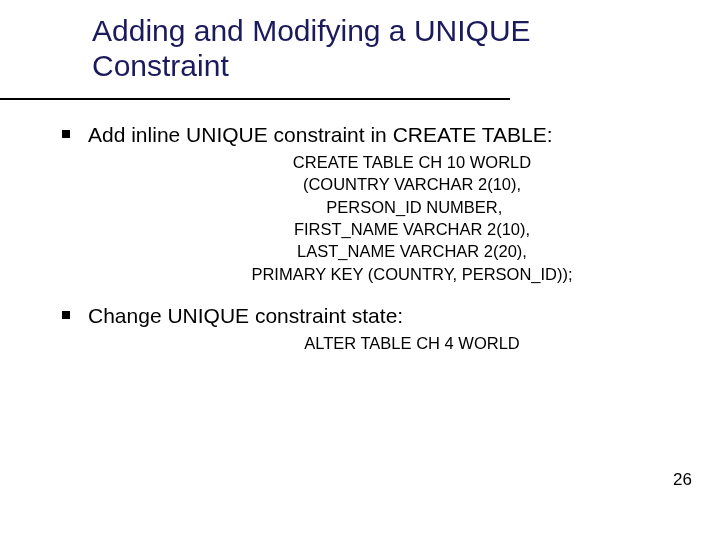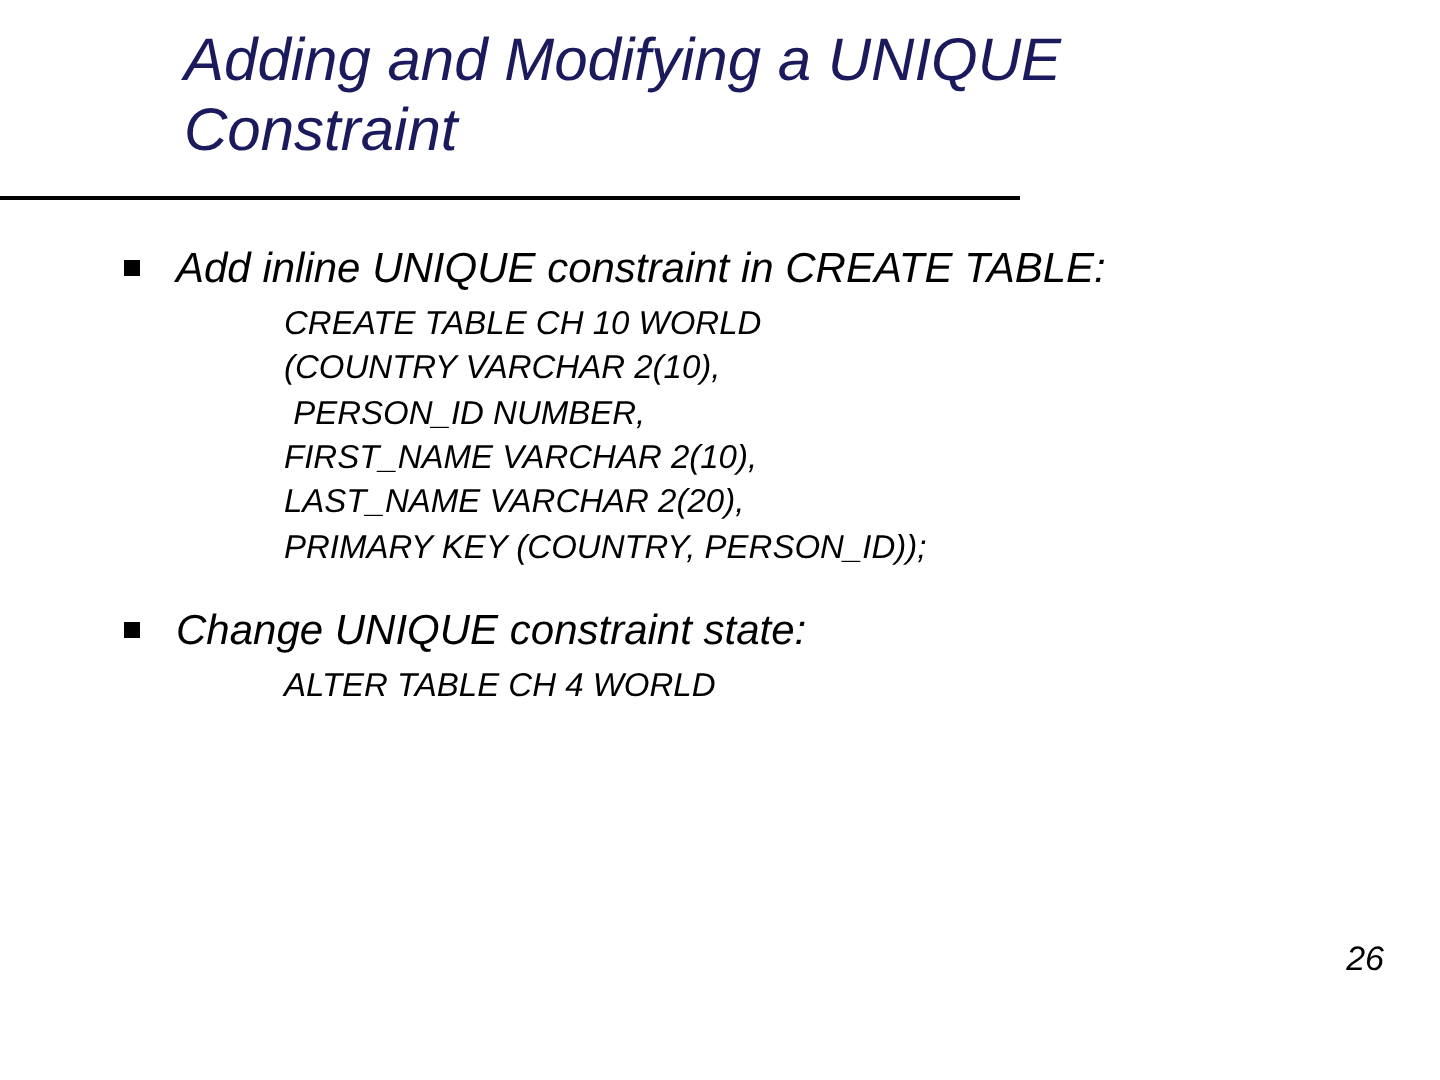--- a/index.html
+++ b/index.html
@@ -10,21 +10,20 @@
     background: #fff;
     font-family: Arial, Helvetica, sans-serif;
     color: #000;
     position: relative;
   }
   .slide {
     width: 720px;
     height: 508px;
     position: relative;
     box-sizing: border-box;
-    font-style: italic;
   }
   .title {
     position: absolute;
     left: 92px;
     top: 14px;
     width: 580px;
     font-size: 30px;
     line-height: 1.15;
     color: #1a1a5c;
     font-weight: 400;
@@ -35,20 +34,21 @@
     top: 98px;
     width: 510px;
     height: 2px;
     background: #000;
   }
   .content {
     position: absolute;
     left: 62px;
     top: 122px;
     width: 620px;
+    text-align: center;
   }
   .bullet-row {
     display: flex;
     align-items: flex-start;
     margin-bottom: 4px;
   }
   .bullet-row.second { margin-top: 18px; }
   .sq {
     width: 8px;
     height: 8px;

